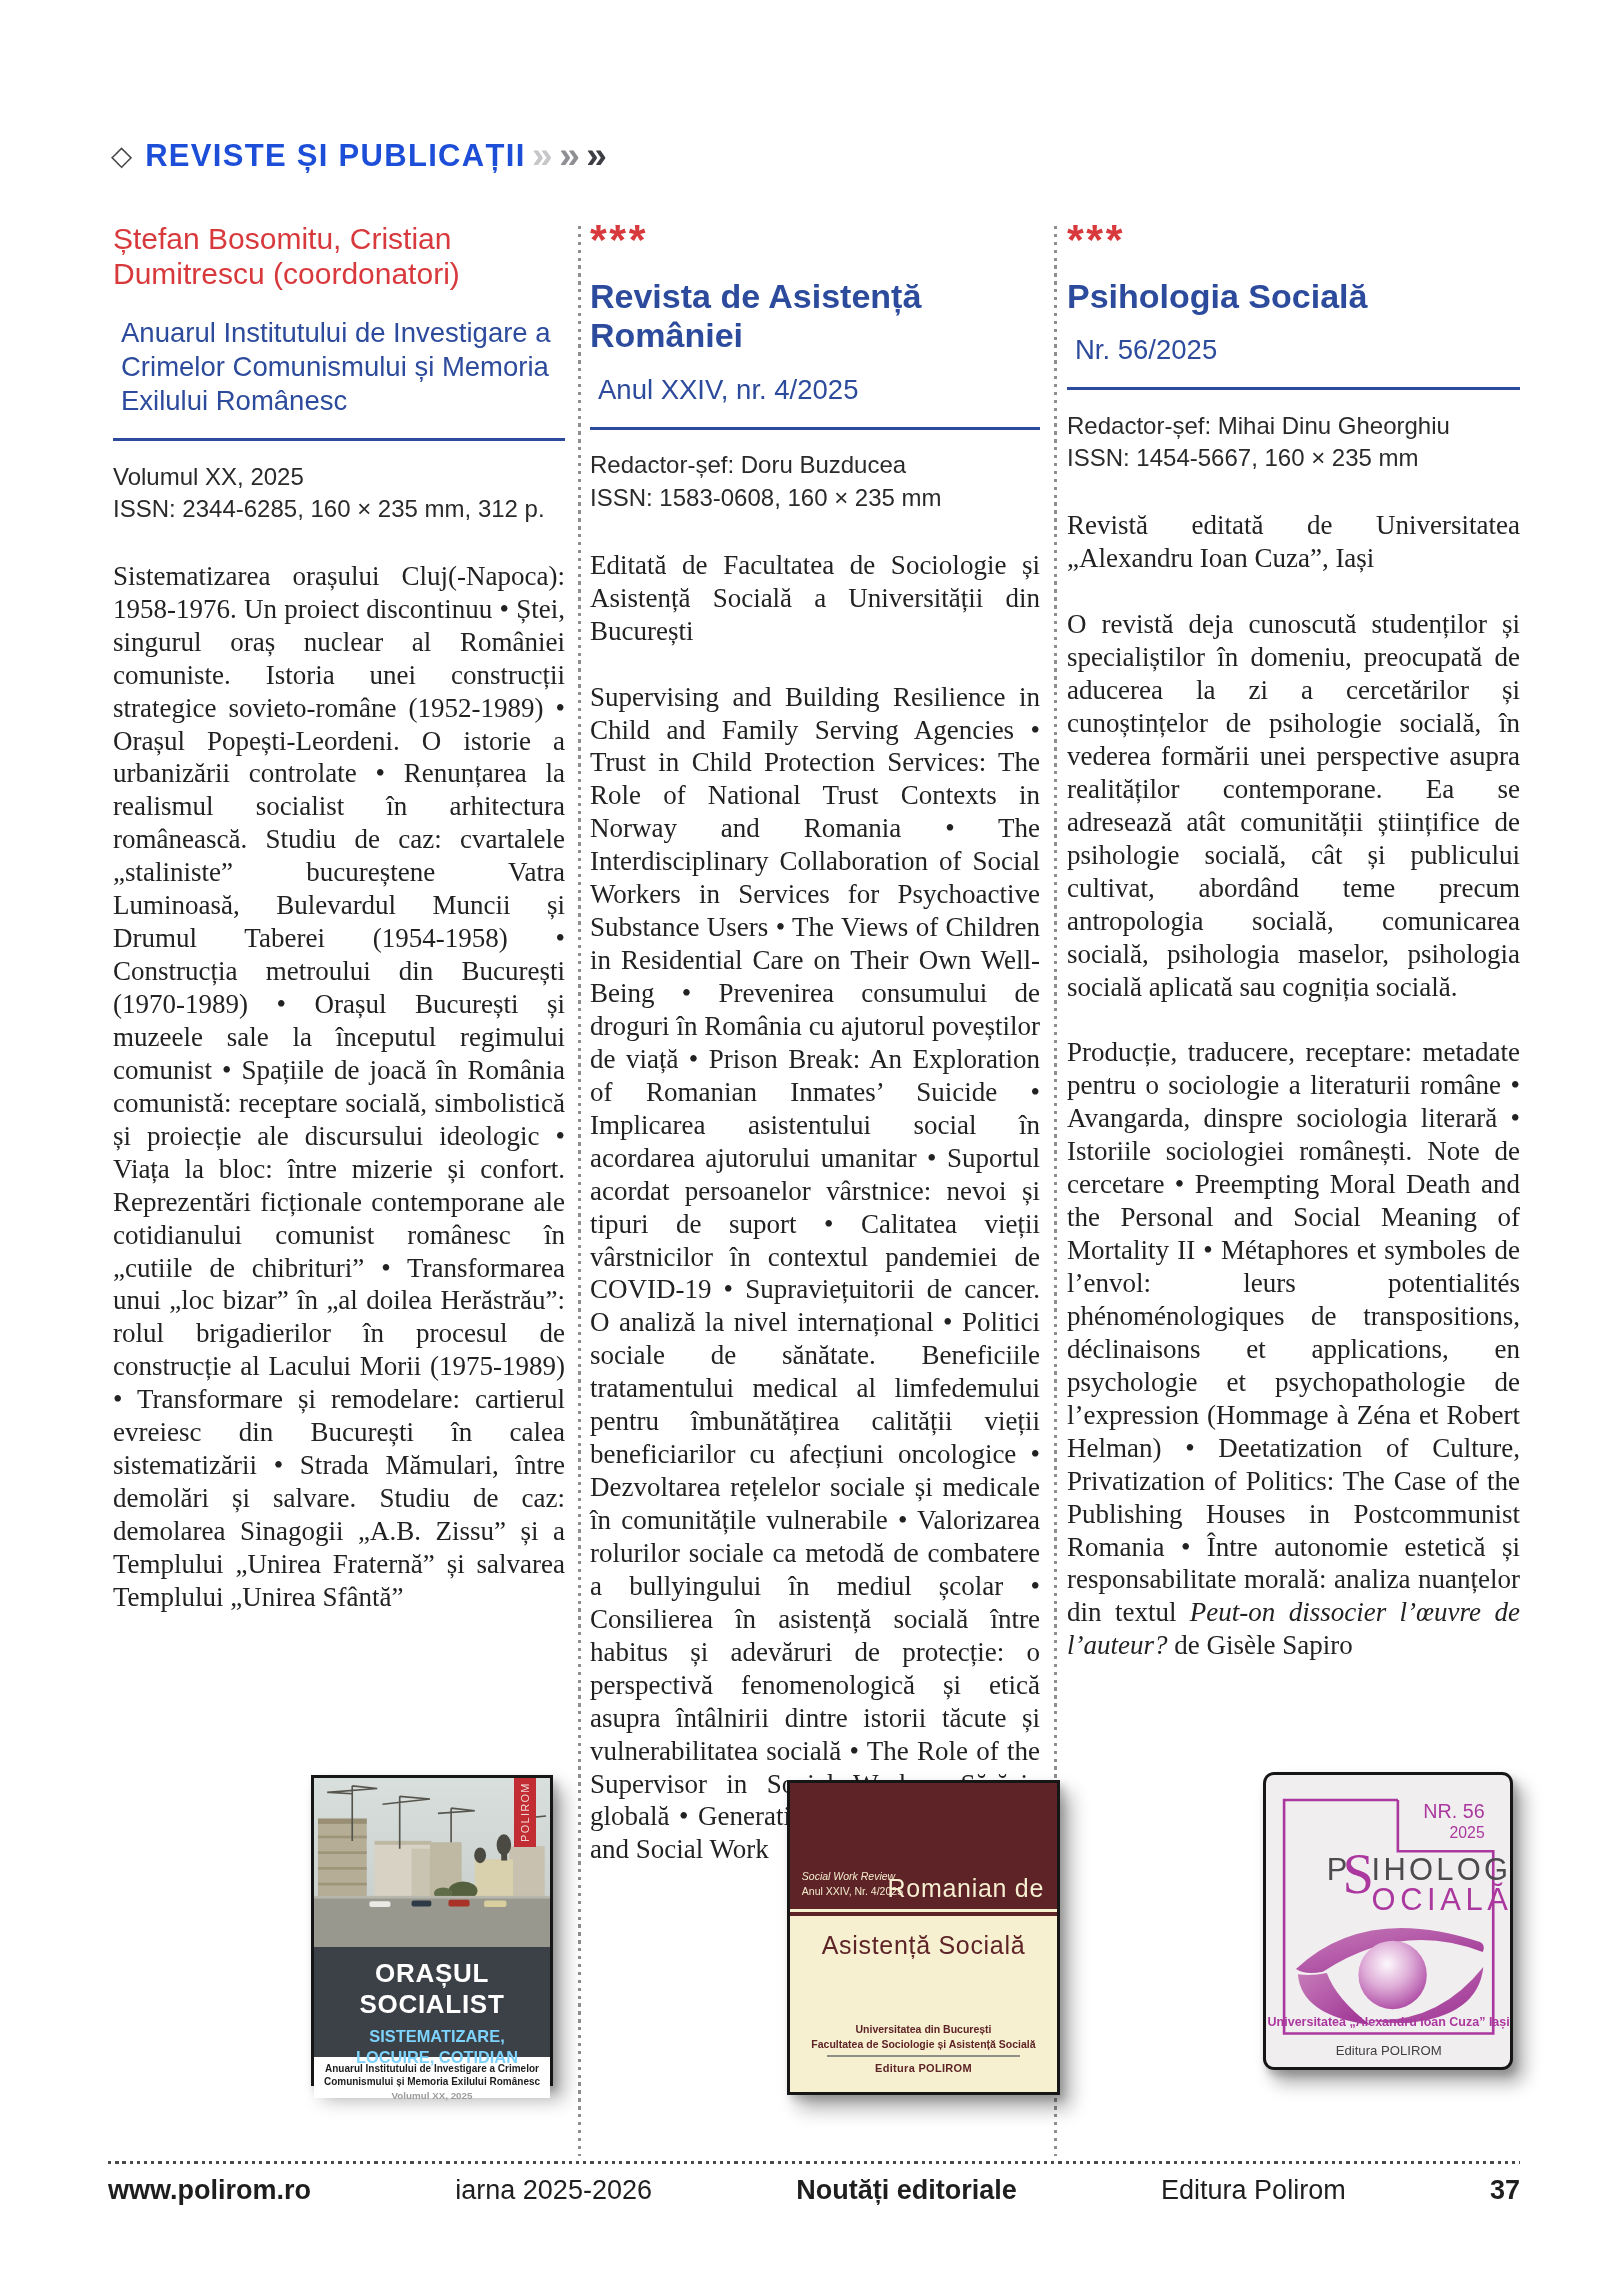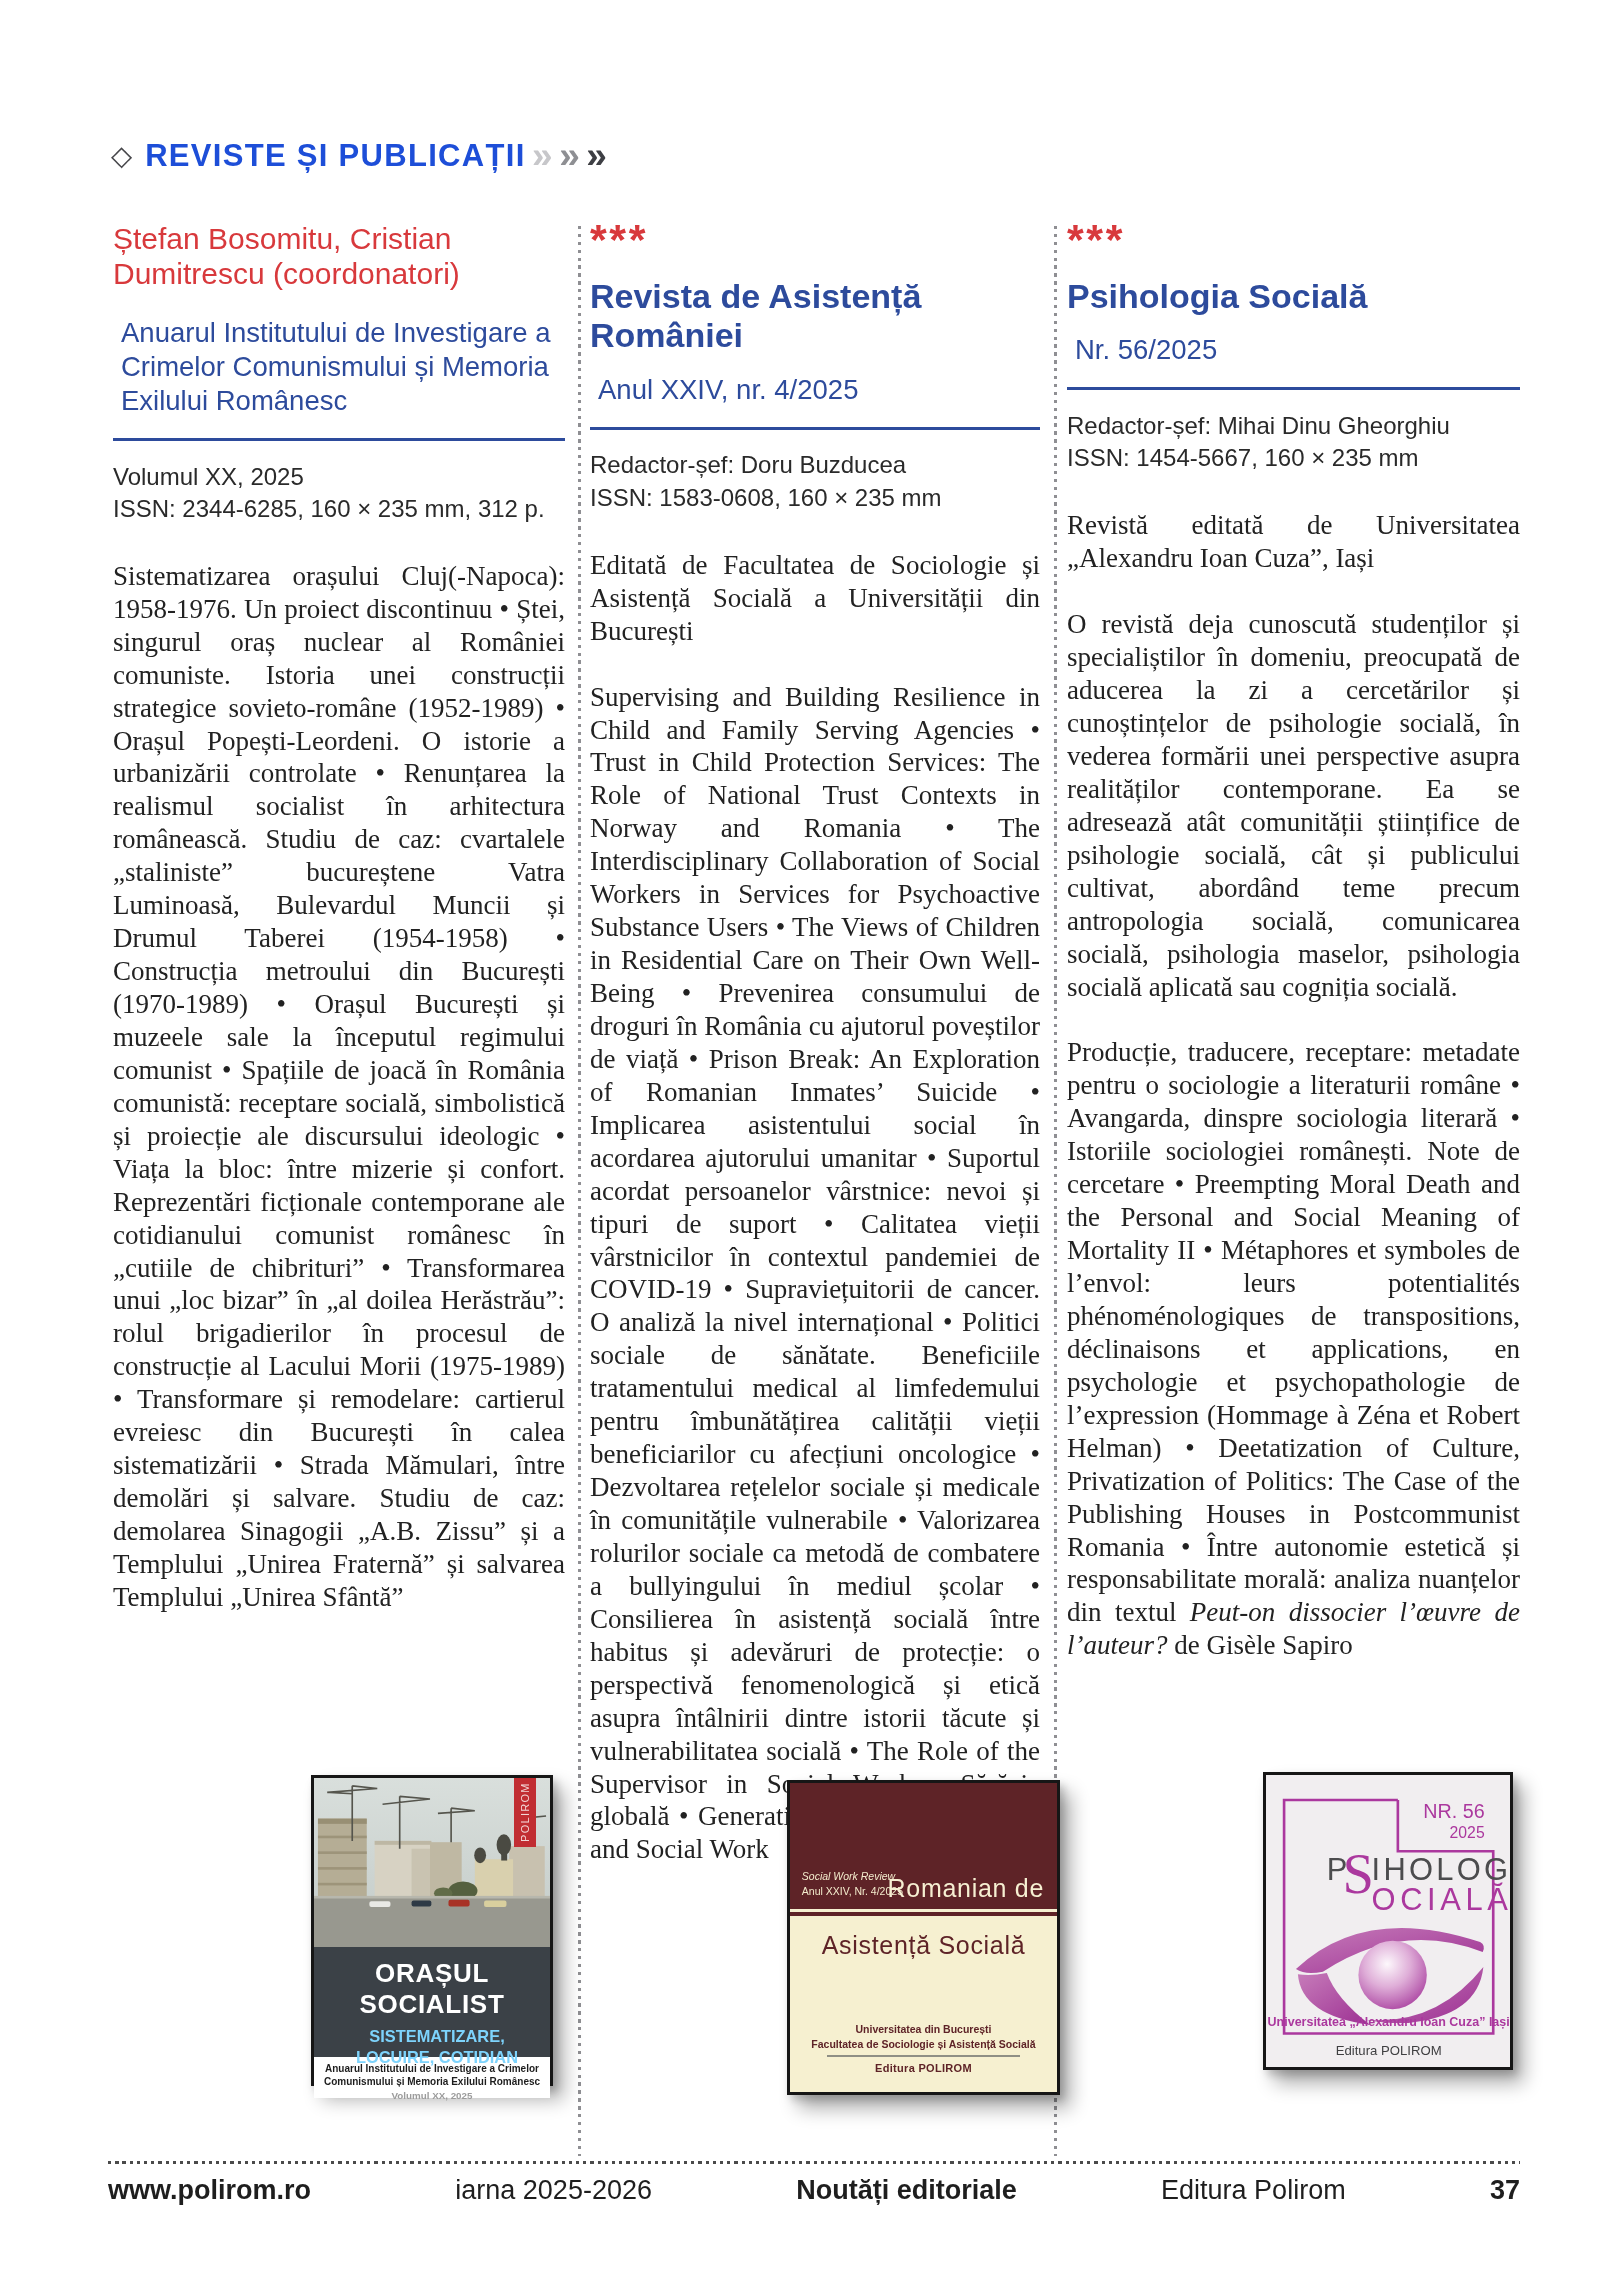--- a/index.html
+++ b/index.html
@@ -62,21 +62,21 @@
   .c2-t1{position:absolute;right:13px;bottom:6.5px;font-size:25px;letter-spacing:0.7px;color:#f6efd2;}
   .c2-sep1{height:2.6px;background:#f6f0d0;}
   .c2-sep2{height:4.6px;background:#5e2327;}
   .c2-body{position:relative;height:174px;background:#f6f0d0;text-align:center;color:#5e2327;}
   .c2-t2{padding-top:14.4px;font-size:25px;letter-spacing:0.7px;}
   .c2-foot{position:absolute;left:0;right:0;bottom:13px;font-size:10.5px;font-weight:bold;line-height:1.45;}
   .c2-line{width:72%;height:1.3px;background:#8f8f85;margin:3.3px auto 4.6px;}
   .c2-pub{font-size:11px;letter-spacing:0.3px;}
 
   
-  .cover3{left:1263px;top:1772px;width:250px;height:298px;border-width:3.3px;background:#f1eef0;}
+  .cover3{left:1263px;top:1772px;width:250px;height:298px;border-width:3.3px;background:#f1eef0;border-radius:11px;}
   .cover3 svg{display:block;width:100%;height:100%;}
 
   
   .foot-rule{position:absolute;left:108px;top:2161px;width:1412px;height:2.6px;
     background-image:repeating-linear-gradient(to right,#4a4a4a 0 3.3px,transparent 3.3px 7.2px);}
   .pagefoot{position:absolute;left:108px;top:2175px;width:1412px;display:flex;
     justify-content:space-between;align-items:baseline;font-size:27px;color:#1e1e1e;}
   .fb{font-weight:bold;}
 </style>
 </head>

